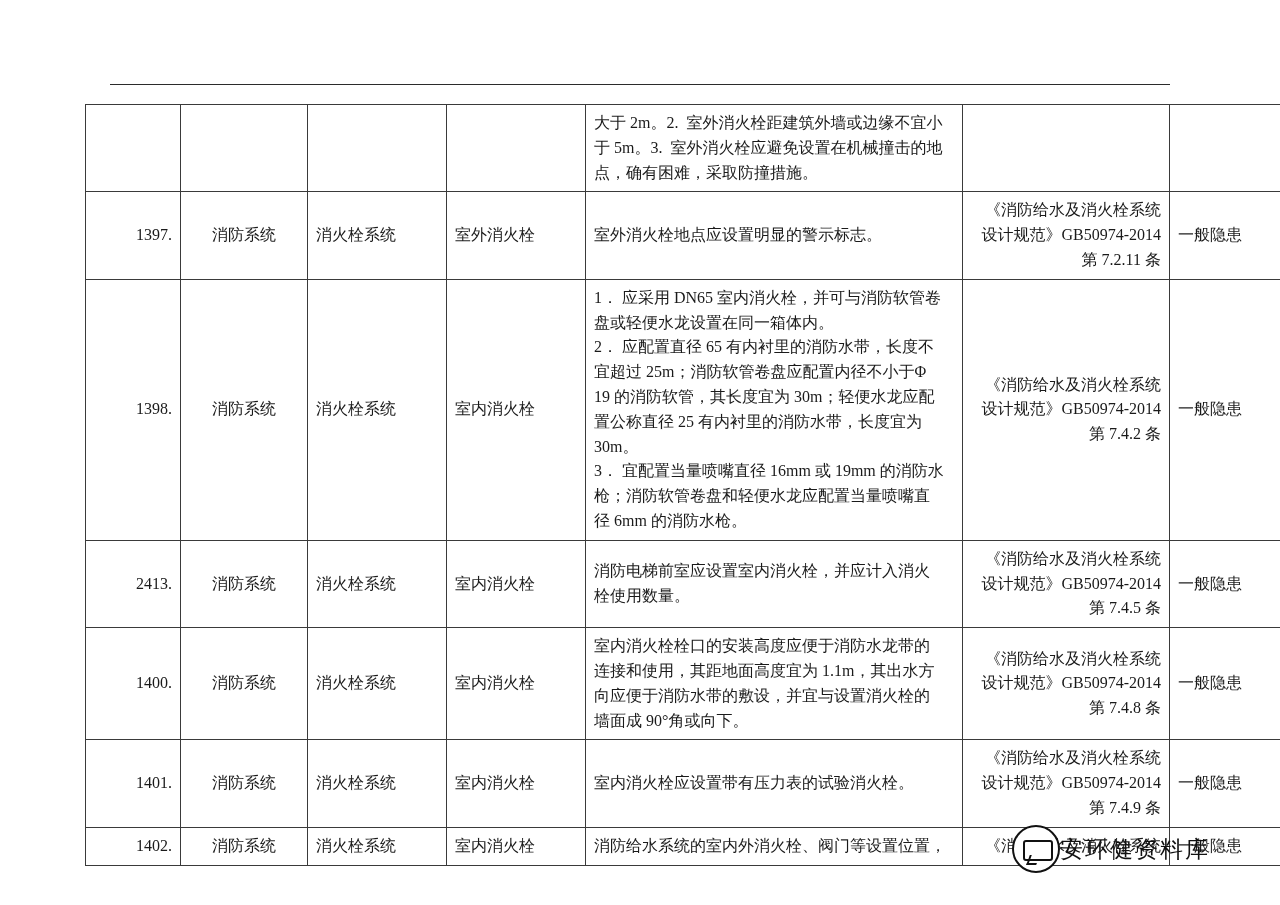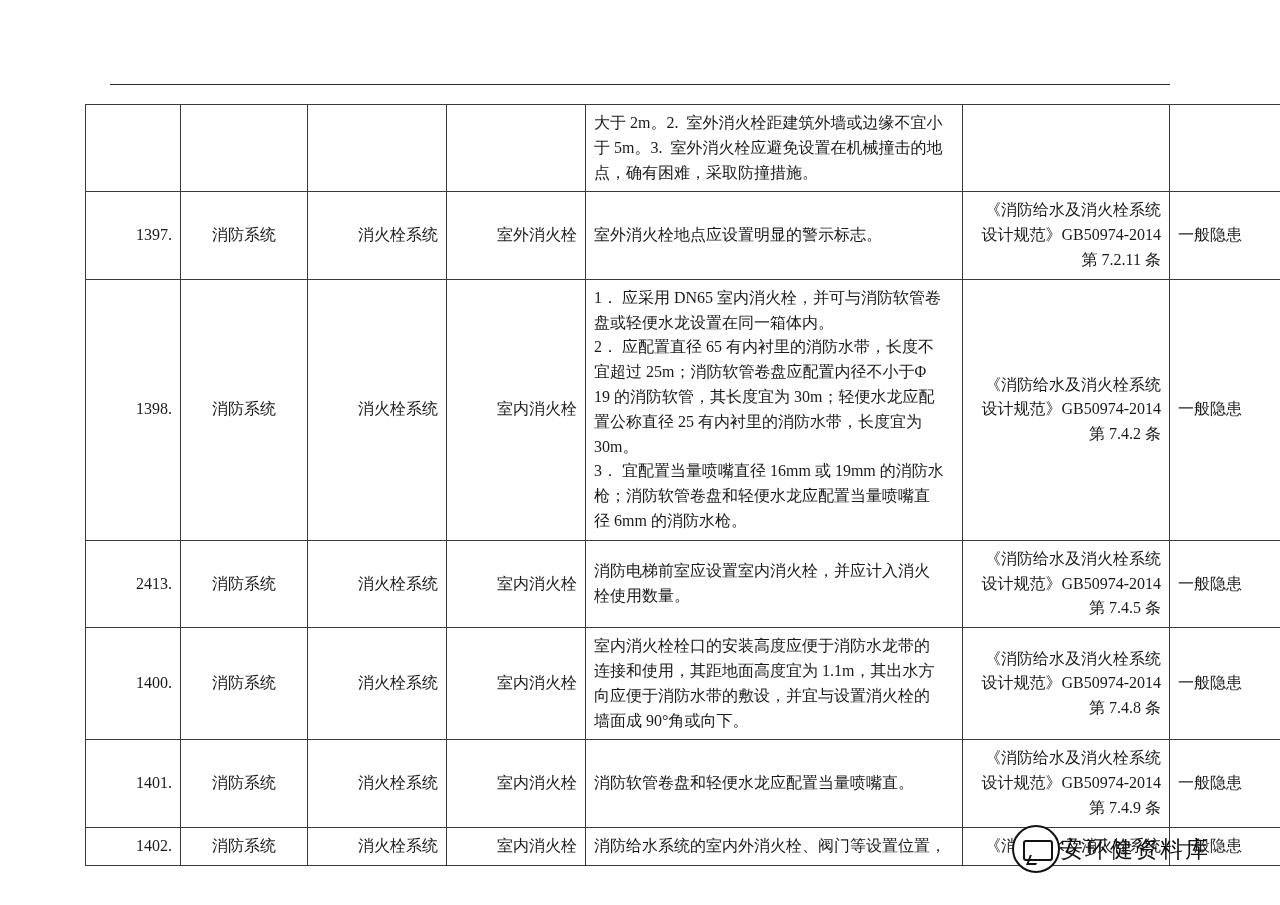--- a/index.html
+++ b/index.html
@@ -39,22 +39,22 @@
   }
   table.doc-table td {
     border: 1px solid #3a3a3a;
     vertical-align: middle;
     font-size: 16px;
     line-height: 1.55;
     padding: 6px 8px;
   }
   td.c-num    { width: 78px;  text-align: right; }
   td.c-sys    { width: 110px; text-align: center; }
-  td.c-sub    { width: 122px; text-align: right; font-family: Liberation Serif, serif; }
-  td.c-item   { width: 122px; text-align: right; }
+  td.c-sub    { width: 122px; text-align: left; font-family: Liberation Serif, serif; }
+  td.c-item   { width: 122px; text-align: left; }
   td.c-desc   { width: 360px; text-align: left; }
   td.c-std    { width: 190px; text-align: right; }
   td.c-level  { width: 94px;  text-align: left; }
 
   td.c-desc { padding: 8px 10px; }
   td.c-std  { padding: 8px 10px; line-height: 1.5; }
 
   .desc-lines, .std-lines { white-space: pre-wrap; }
 
   .footer-brand {
@@ -172,21 +172,21 @@
         <td class="c-std std-lines">《消防给水及消火栓系统
 设计规范》GB50974-2014
 第 7.4.8 条</td>
         <td class="c-level">一般隐患</td>
       </tr>
       <tr>
         <td class="c-num">1401.</td>
         <td class="c-sys">消防系统</td>
         <td class="c-sub">消火栓系统</td>
         <td class="c-item">室内消火栓</td>
-        <td class="c-desc desc-lines">消防软管卷盘和轻便水龙应配置当量喷嘴直。</td>
+        <td class="c-desc desc-lines">室内消火栓应设置带有压力表的试验消火栓。</td>
         <td class="c-std std-lines">《消防给水及消火栓系统
 设计规范》GB50974-2014
 第 7.4.9 条</td>
         <td class="c-level">一般隐患</td>
       </tr>
       <tr>
         <td class="c-num">1402.</td>
         <td class="c-sys">消防系统</td>
         <td class="c-sub">消火栓系统</td>
         <td class="c-item">室内消火栓</td>

